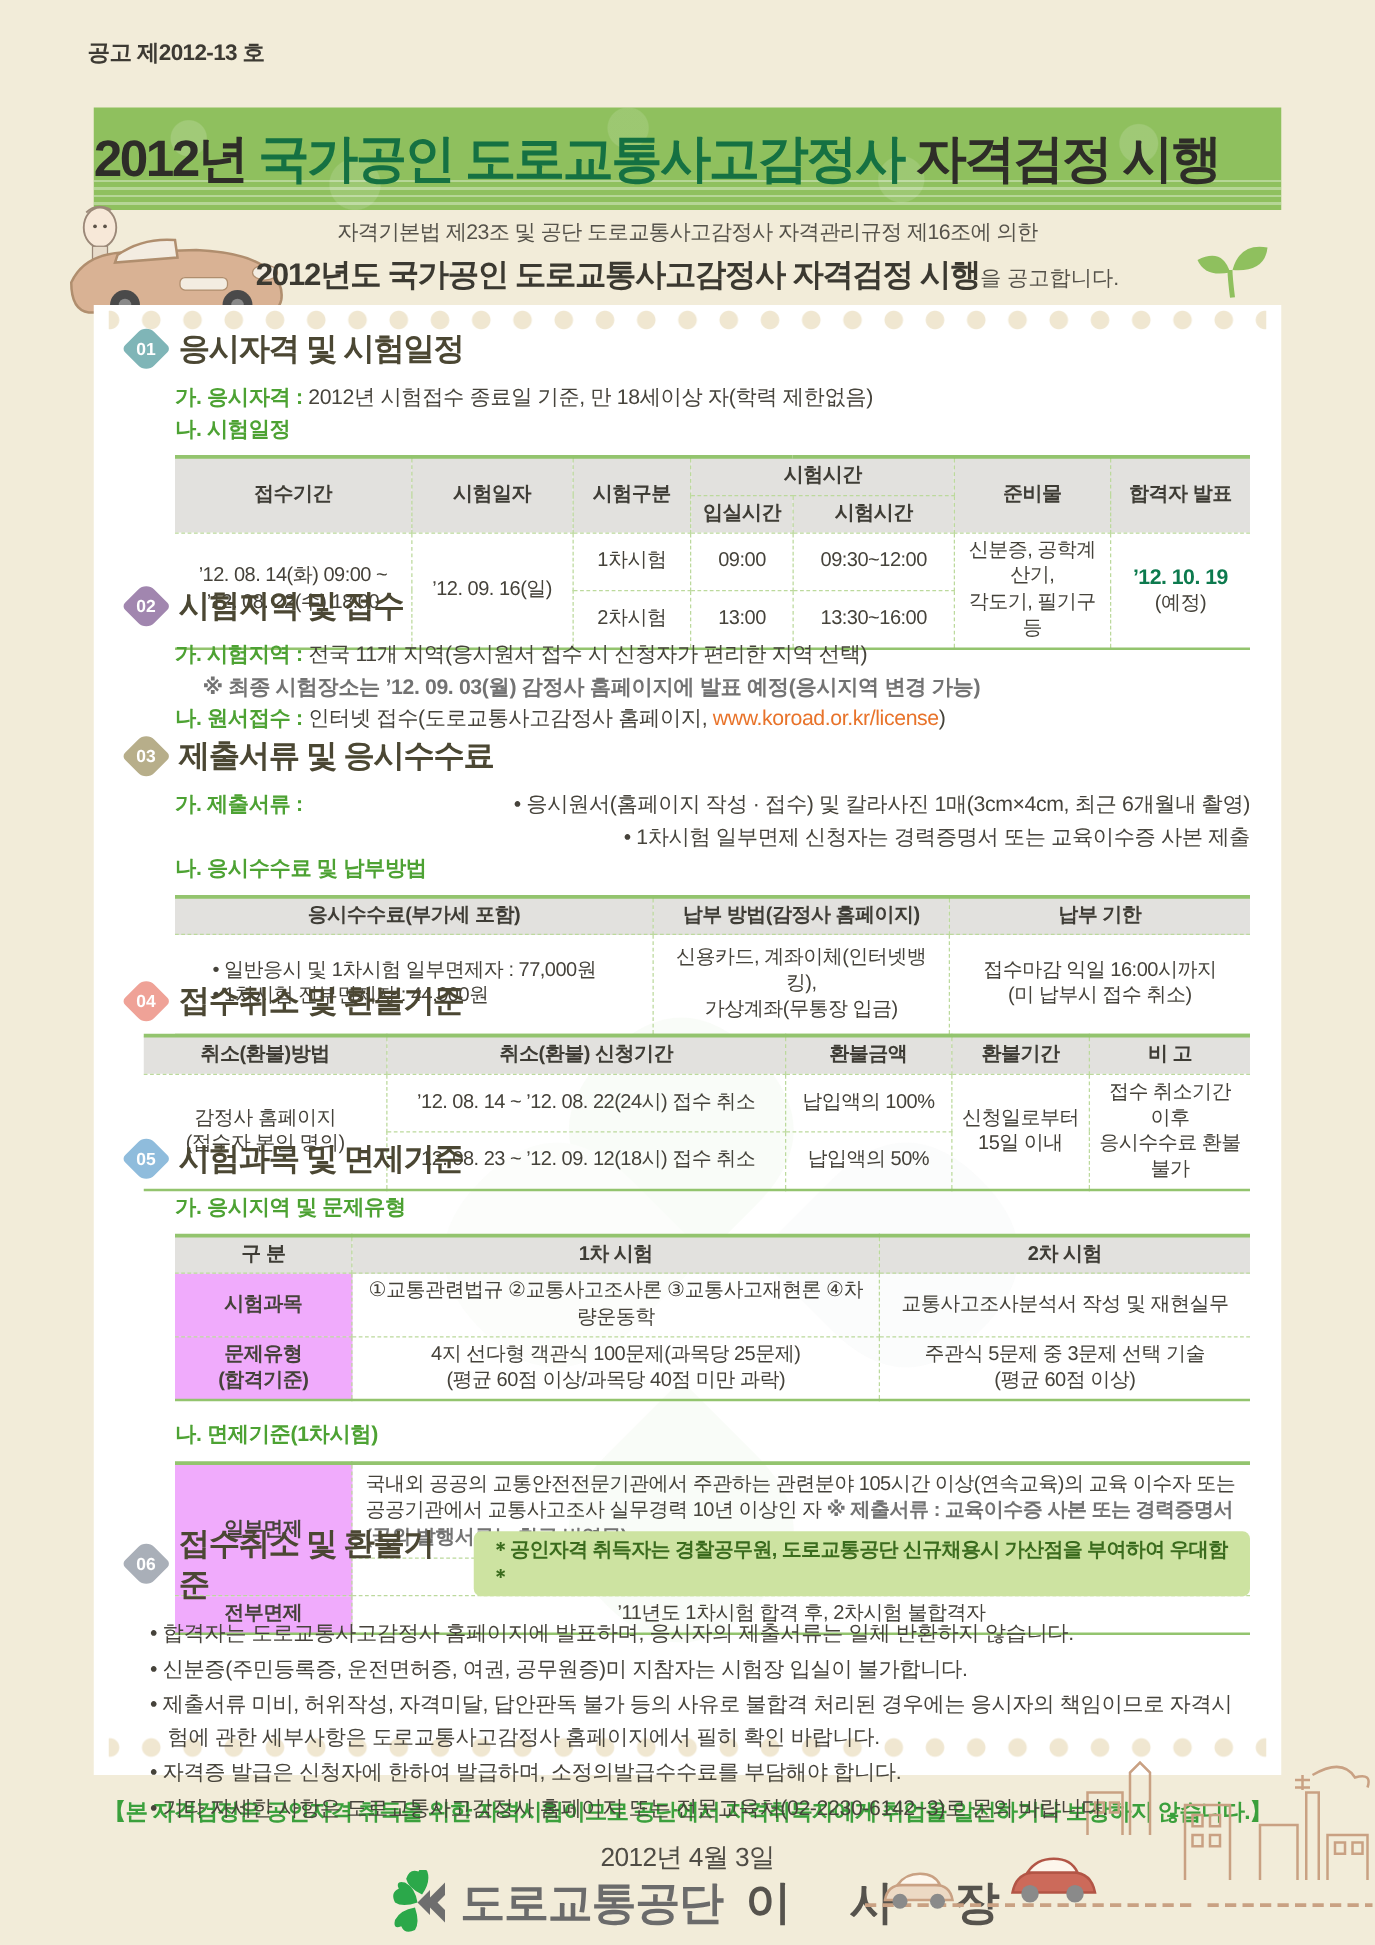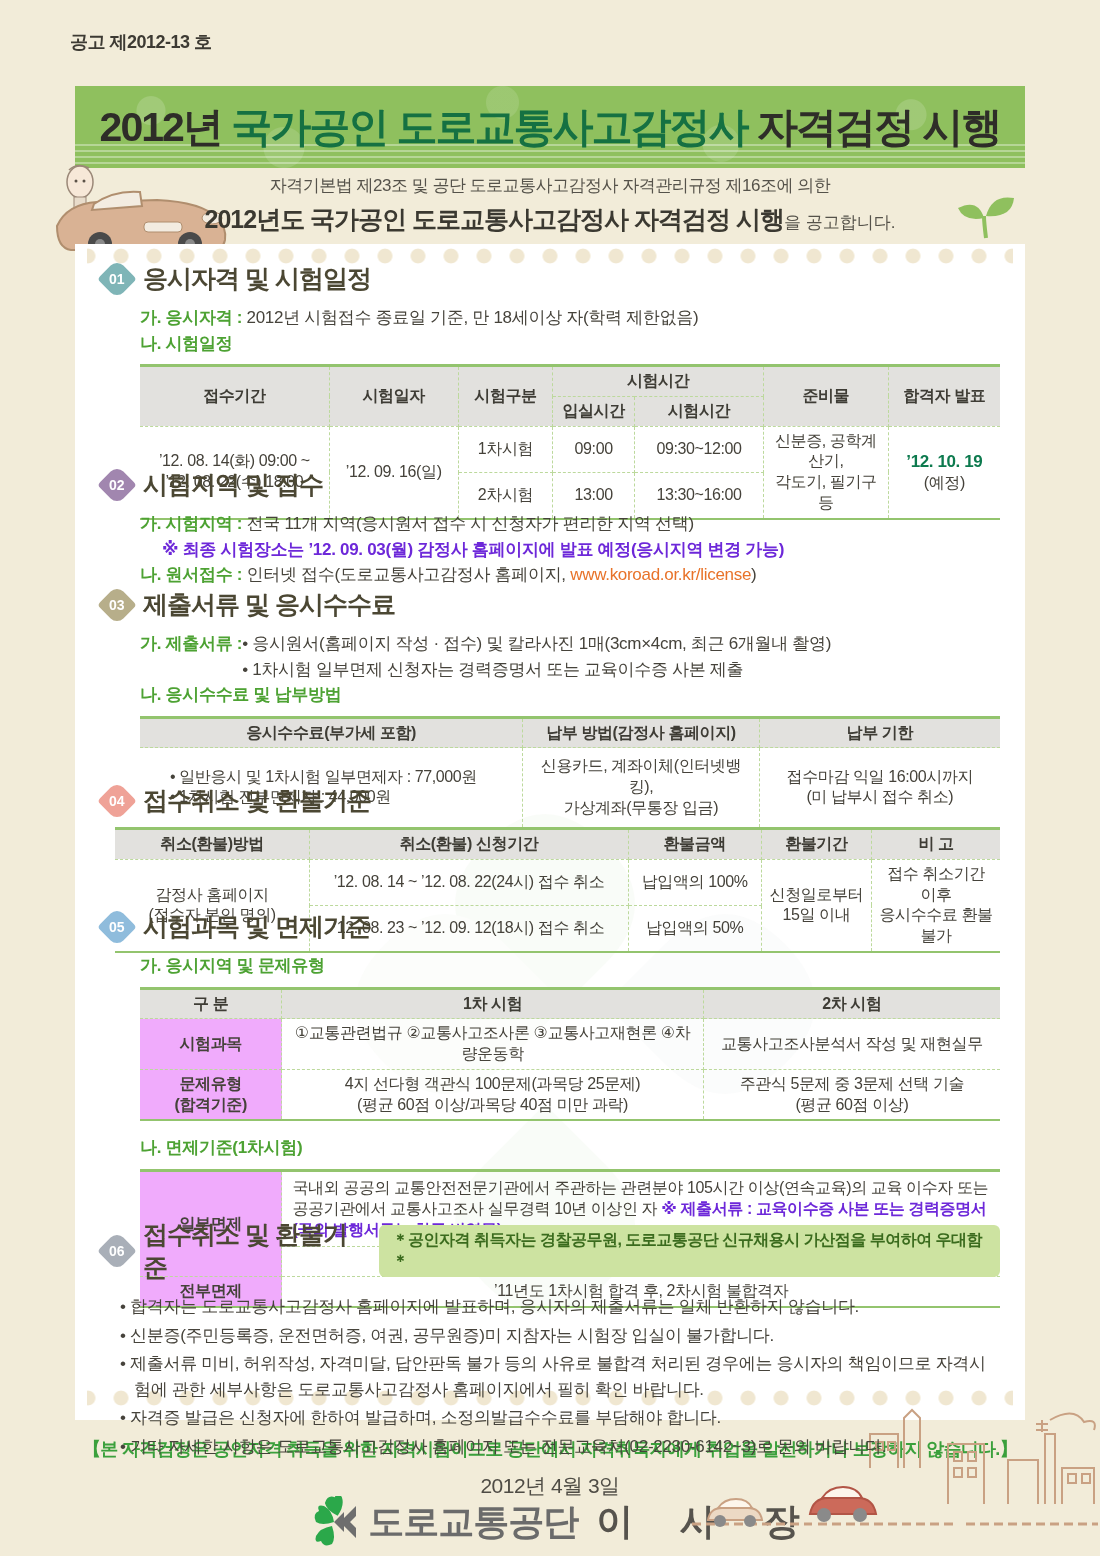--- a/index.html
+++ b/index.html
@@ -8,21 +8,21 @@
     background:#f2ecd9;
     font-family:"Liberation Sans","DejaVu Sans",sans-serif;
     color:#45423a;
   }
   .page{position:absolute;inset:0;}
 
   
   .notice-no{position:absolute;left:70px;top:30px;font-size:18px;font-weight:bold;color:#3d3a33;letter-spacing:-0.5px;}
   .banner{
     position:absolute;left:75px;top:86px;width:950px;height:82px;background:#8fc05e;
-    display:flex;align-items:center;justify-content:center;overflow:hidden;
+    display:flex;align-items:center;justify-content:flex-start;overflow:hidden;
   }
   .banner::before{content:"";position:absolute;inset:0;
     background:
       radial-gradient(circle at 8% 30%, rgba(255,255,255,.16) 14px, transparent 15px),
       radial-gradient(circle at 22% 75%, rgba(255,255,255,.13) 20px, transparent 21px),
       radial-gradient(circle at 45% 20%, rgba(255,255,255,.12) 16px, transparent 17px),
       radial-gradient(circle at 68% 70%, rgba(255,255,255,.13) 18px, transparent 19px),
       radial-gradient(circle at 88% 35%, rgba(255,255,255,.15) 15px, transparent 16px);
   }
   .banner::after{content:"";position:absolute;left:0;right:0;bottom:0;height:24px;
@@ -48,21 +48,21 @@
   
   .section{position:absolute;left:25px;width:900px;z-index:1;}
   .sec-head{display:flex;align-items:center;gap:12px;}
   .sec-icon{width:28px;height:28px;border-radius:9px 4px 9px 4px;transform:rotate(45deg);
     display:flex;align-items:center;justify-content:center;flex:0 0 28px;margin-left:3px;}
   .sec-icon span{transform:rotate(-45deg);color:#fff;font-size:14px;font-weight:bold;}
   .sec-title{font-size:25px;font-weight:800;color:#4b4733;letter-spacing:-1px;}
   .sec-body{margin:10px 0 0 40px;}
   .line{font-size:17px;line-height:1.5;color:#46433b;letter-spacing:-0.3px;}
   .glabel{color:#4da233;font-weight:bold;}
-  .gnote{color:#6d28d9;font-weight:bold;}
+  .gnote{color:#737373;font-weight:bold;}
   .url{color:#e8732a;}
   .indent{margin-left:22px;}
 
   
   table{border-collapse:collapse;width:100%;table-layout:fixed;margin-top:8px;}
   table{border-top:3px solid #93c46e;border-bottom:2px solid #93c46e;}
   th,td{border:1px dashed #bcd99c;border-left-style:dashed;padding:4px 6px;text-align:center;
     font-size:16px;line-height:1.3;letter-spacing:-0.4px;color:#45423a;}
   th{background:#e2e1de;font-weight:bold;color:#3e3c35;}
   tr > th:first-child, tr > td:first-child{border-left:none;}
@@ -218,21 +218,21 @@
     <div class="section" style="top:344px;">
       <div class="sec-head">
         <div class="sec-icon" style="background:#b7ae8a;">
             <span>03</span>
           </div>
         <div class="sec-title">제출서류 및 응시수수료</div>
       </div>
       <div class="sec-body">
         <div style="display:flex;">
           <div class="line glabel" style="flex:0 0 auto;">가. 제출서류 : </div>
-          <div style="flex:1;">
+          <div style="flex:1;text-align:right;">
             <div class="line">• 응시원서(홈페이지 작성 · 접수) 및 칼라사진 1매(3cm×4cm, 최근 6개월내 촬영)</div>
             <div class="line">• 1차시험 일부면제 신청자는 경력증명서 또는 교육이수증 사본 제출</div>
           </div>
         </div>
         <div class="line glabel">나. 응시수수료 및 납부방법</div>
         <table>
           <colgroup>
               <col style="width:44.5%">
               <col style="width:27.5%">
               <col style="width:28%">

